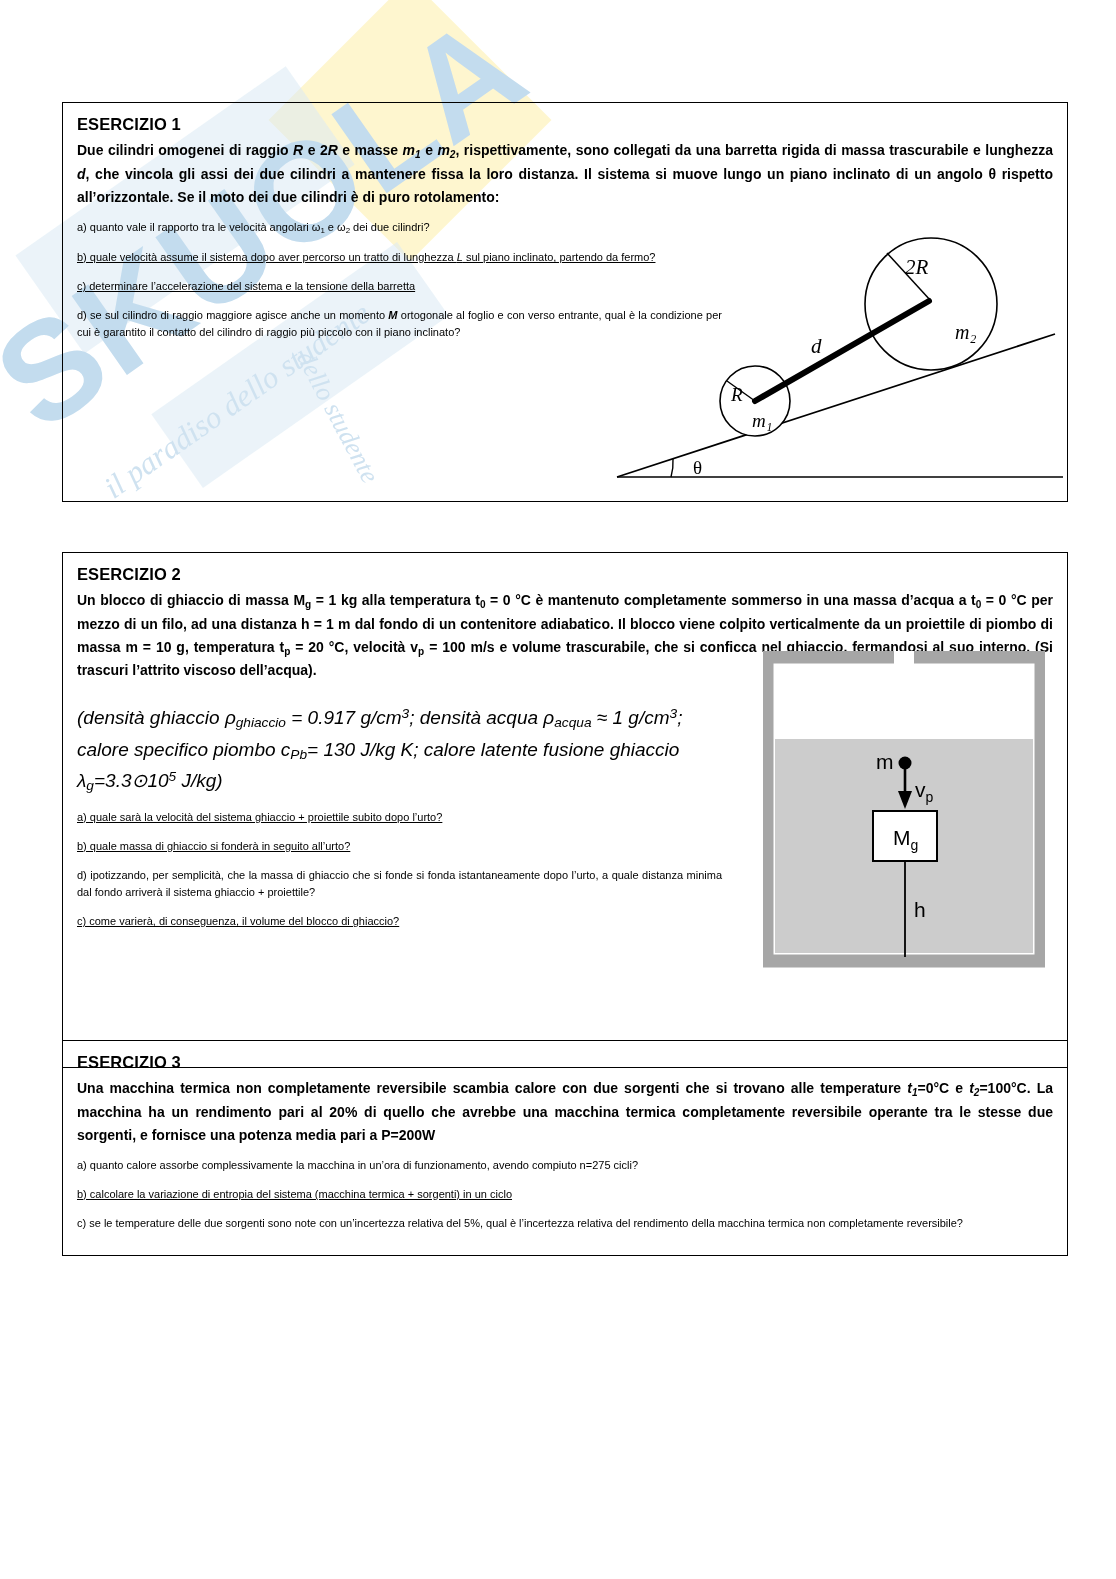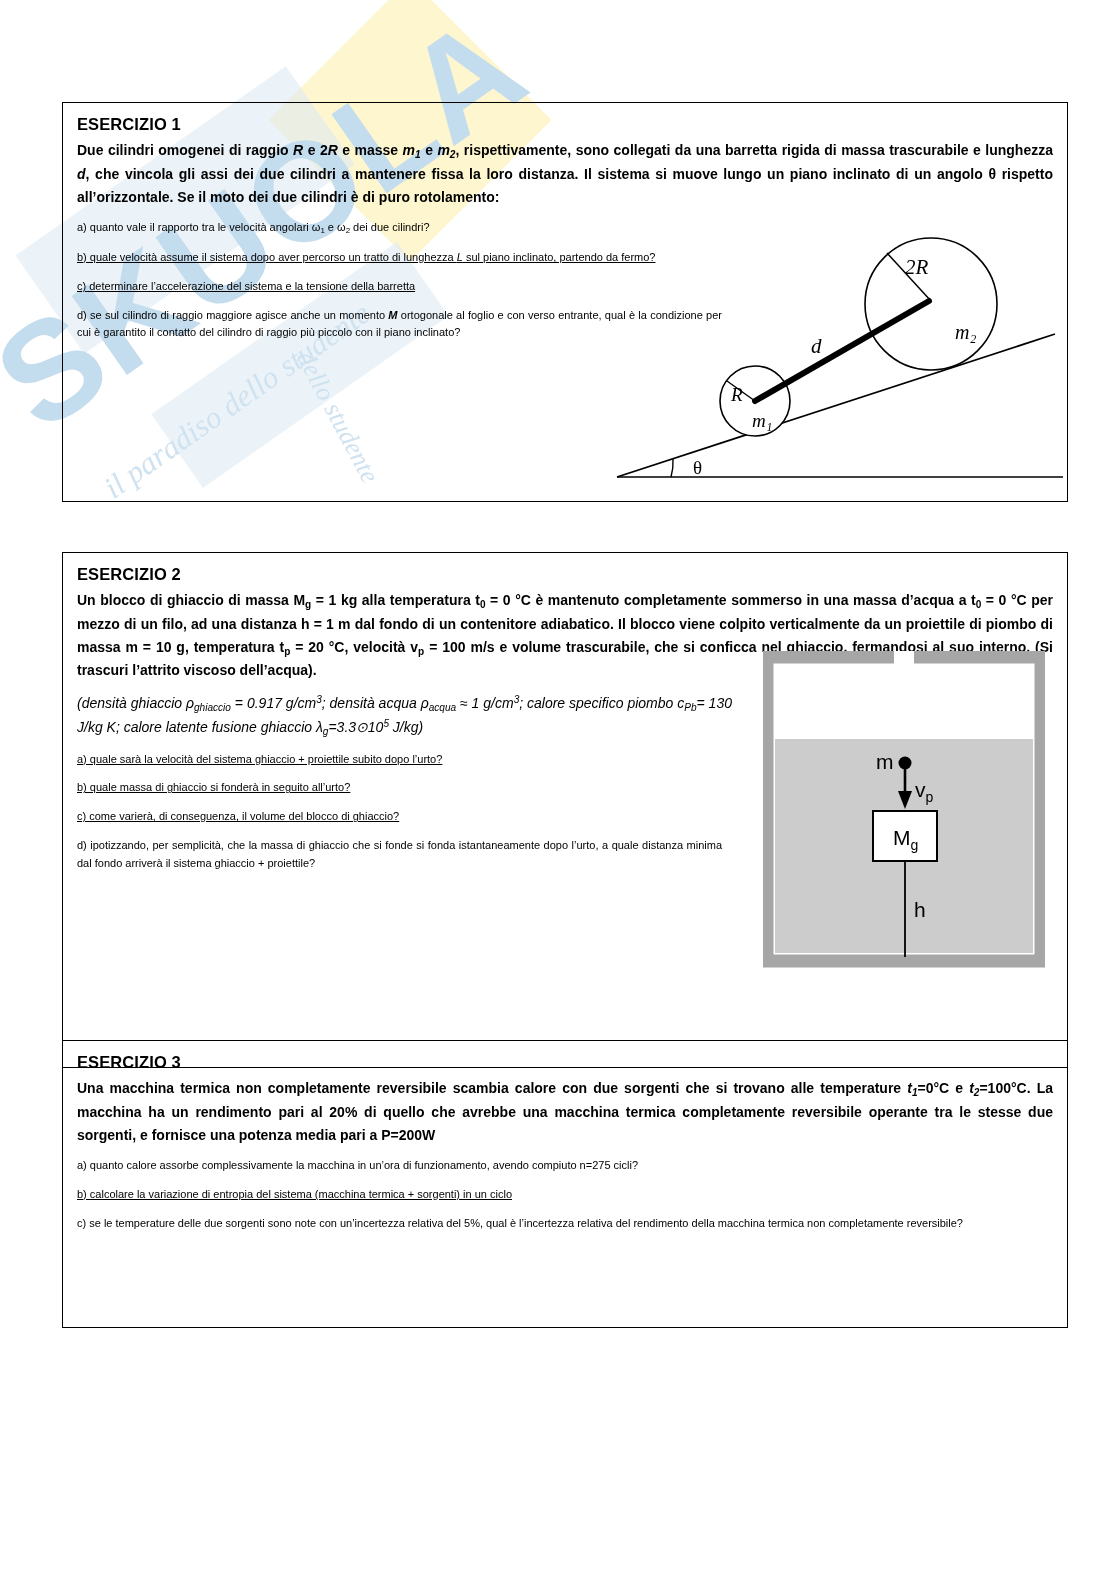--- a/index.html
+++ b/index.html
@@ -82,23 +82,23 @@
   .item {
     font-size: 11px;
     line-height: 1.62;
     margin: 11px 0 0 0;
     text-align: justify;
   }
   .item.noj { text-align: left; text-decoration: underline; }
   .narrow { width: 645px; }
   .italicpara {
     font-style: italic;
-    font-size: 14px;
+    font-size: 19px;
     line-height: 1.62;
-    margin: 10px 0 0 0;
+    margin: 21px 0 0 0;
     width: 660px;
   }
   i, em { font-style: italic; }
   sub { font-size: .72em; vertical-align: -0.25em; }
   sup { font-size: .72em; vertical-align: 0.45em; }
 
   
   #figure-incline {
     position: absolute;
     right: 2px;
@@ -163,22 +163,22 @@
 </section>
 
 <section class="exercise-box" style="top:552px; height:516px;">
   <div class="box-inner">
     <div class="ex-title">ESERCIZIO 2</div>
     <p class="para">Un blocco di ghiaccio di massa M<sub>g</sub> = 1 kg alla temperatura t<sub>0</sub> = 0 °C è mantenuto completamente sommerso in una massa d’acqua a t<sub>0</sub> = 0 °C per mezzo di un filo, ad una distanza h = 1 m dal fondo di un contenitore adiabatico. Il blocco viene colpito verticalmente da un proiettile di piombo di massa m = 10 g, temperatura t<sub>p</sub> = 20 °C, velocità v<sub>p</sub> = 100 m/s e volume trascurabile, che si conficca nel ghiaccio, fermandosi al suo interno. (Si trascuri l’attrito viscoso dell’acqua).</p>
     <p class="italicpara">(densità ghiaccio <i>ρ<sub>ghiaccio</sub></i> = 0.917 g/cm<sup>3</sup>; densità acqua <i>ρ<sub>acqua</sub></i> ≈ 1 g/cm<sup>3</sup>; calore specifico piombo c<sub>Pb</sub>= 130 J/kg K; calore latente fusione ghiaccio <i>λ<sub>g</sub></i>=3.3⊙10<sup>5</sup> J/kg)</p>
 
     <p class="item noj narrow">a) quale sarà la velocità del sistema ghiaccio + proiettile subito dopo l’urto?</p>
     <p class="item noj narrow">b) quale massa di ghiaccio si fonderà in seguito all’urto?</p>
+    <p class="item narrow">d) ipotizzando, per semplicità, che la massa di ghiaccio che si fonde si fonda istantaneamente dopo l’urto, a quale distanza minima dal fondo arriverà il sistema ghiaccio + proiettile?</p>
     <p class="item noj narrow">c) come varierà, di conseguenza, il volume del blocco di ghiaccio?</p>
-    <p class="item narrow">d) ipotizzando, per semplicità, che la massa di ghiaccio che si fonde si fonda istantaneamente dopo l’urto, a quale distanza minima dal fondo arriverà il sistema ghiaccio + proiettile?</p>
 
     <svg id="figure-container" viewBox="0 0 282 320" xmlns="http://www.w3.org/2000/svg">
 
       <rect x="12" y="88" width="258" height="214" fill="#cccccc"></rect>
 
       <rect x="12" y="14" width="258" height="74" fill="#ffffff"></rect>
 
       <rect x="4" y="6" width="274" height="304" fill="none" stroke="#a6a6a6" stroke-width="13"></rect>
 
       <rect x="131" y="-2" width="20" height="22" fill="#ffffff"></rect>
@@ -192,21 +192,21 @@
 
       <rect x="110" y="160" width="64" height="50" fill="#ffffff" stroke="#000" stroke-width="2"></rect>
       <text x="130" y="194" font-family="'Liberation Sans',sans-serif" font-size="21">M<tspan font-size="14" dy="5">g</tspan></text>
 
       <line x1="142" y1="210" x2="142" y2="306" stroke="#000" stroke-width="1.8"></line>
       <text x="151" y="266" font-family="'Liberation Sans',sans-serif" font-size="21">h</text>
     </svg>
   </div>
 </section>
 
-<section class="exercise-box" style="top:1040px; height:288px;">
+<section class="exercise-box" style="top:1040px; height:216px;">
   <div class="box-inner">
     <div class="ex-title">ESERCIZIO 3</div>
     <p class="para">Una macchina termica non completamente reversibile scambia calore con due sorgenti che si trovano alle temperature <i>t<sub>1</sub></i>=0°C e <i>t<sub>2</sub></i>=100°C. La macchina ha un rendimento pari al 20% di quello che avrebbe una macchina termica completamente reversibile operante tra le stesse due sorgenti, e fornisce una potenza media pari a P=200W</p>
 
     <p class="item">a) quanto calore assorbe complessivamente la macchina in un’ora di funzionamento, avendo compiuto n=275 cicli?</p>
     <p class="item noj">b) calcolare la variazione di entropia del sistema (macchina termica + sorgenti) in un ciclo</p>
     <p class="item">c) se le temperature delle due sorgenti sono note con un’incertezza relativa del 5%, qual è l’incertezza relativa del rendimento della macchina termica non completamente reversibile?</p>
   </div>
 </section>
 

